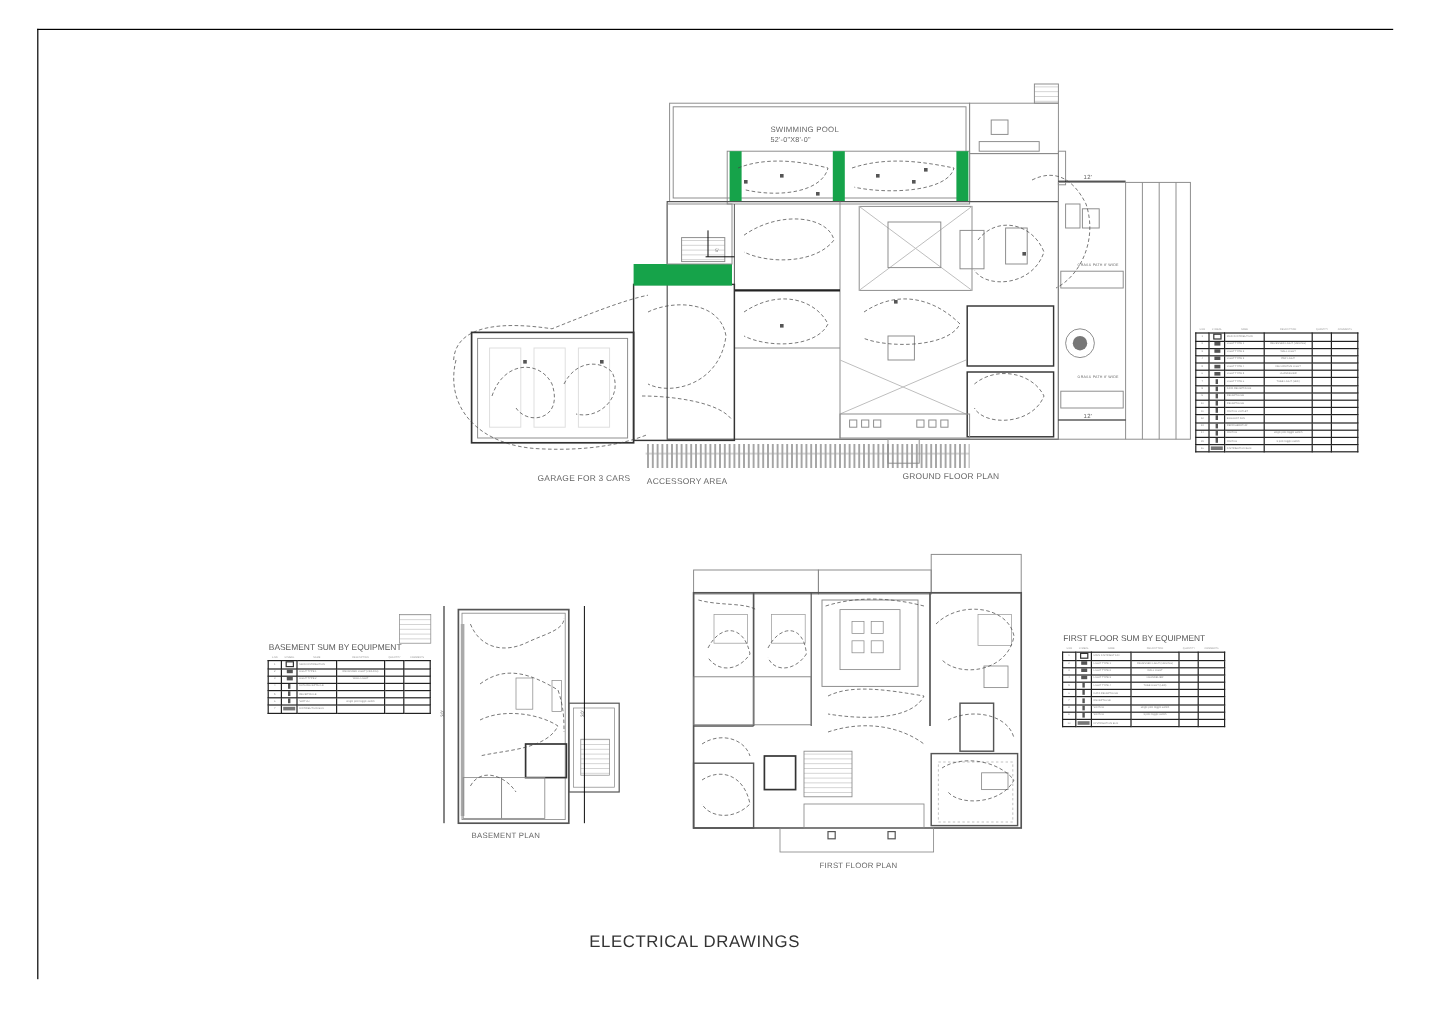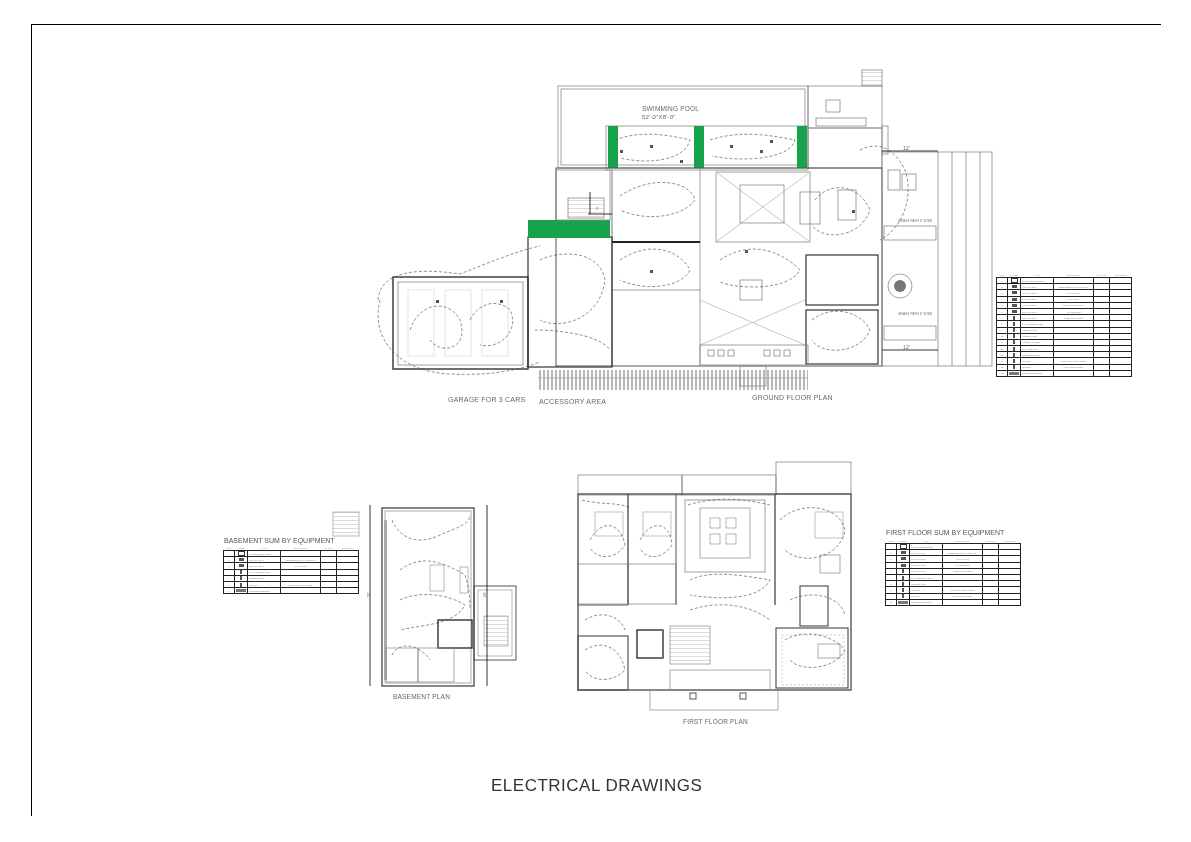--- a/index.html
+++ b/index.html
@@ -1,21 +1,21 @@
 <!DOCTYPE html>
 <html><head>
 <meta charset="utf-8">
 <style>
   html, body { margin:0; padding:0; background:#ffffff; }
   body { width:1191px; height:842px; position:relative; overflow:hidden; font-family:"Liberation Sans", sans-serif; color:#555; }
   .sheet-top { position:absolute; left:31px; top:24px; width:1130px; height:0; border-top:1.5px solid #000; }
   .sheet-left { position:absolute; left:31px; top:24px; width:0; height:792px; border-left:1.5px solid #000; }
   svg { position:absolute; left:0; top:0; }
   .lbl { position:absolute; font-size:7px; color:#666; letter-spacing:0.2px; white-space:nowrap; }
-  .title { position:absolute; left:491px; top:776px; font-size:17px; color:#333; letter-spacing:0.5px; }
+  .title { position:absolute; left:491px; top:776px; font-size:14px; color:#333; letter-spacing:0.5px; }
   .tbl-title { position:absolute; font-size:7px; color:#555; white-space:nowrap; }
   table.eq { position:absolute; border-collapse:collapse; font-size:2.2px; color:#888; }
   table.eq td, table.eq th { border:0.6px solid #222; padding:0 1px; height:5.2px; font-weight:normal; }
   table.eq th { border:none; height:4px; font-size:2px; color:#999; }
   .sym { display:inline-block; width:5px; height:3px; background:#555; }
   .sym.box { background:none; border:0.6px solid #333; width:5px; height:2.5px; }
   .sym.tall { width:2px; height:4px; }
   .sym.wide { width:10px; height:3px; background:#777; }
 </style>
 </head>

